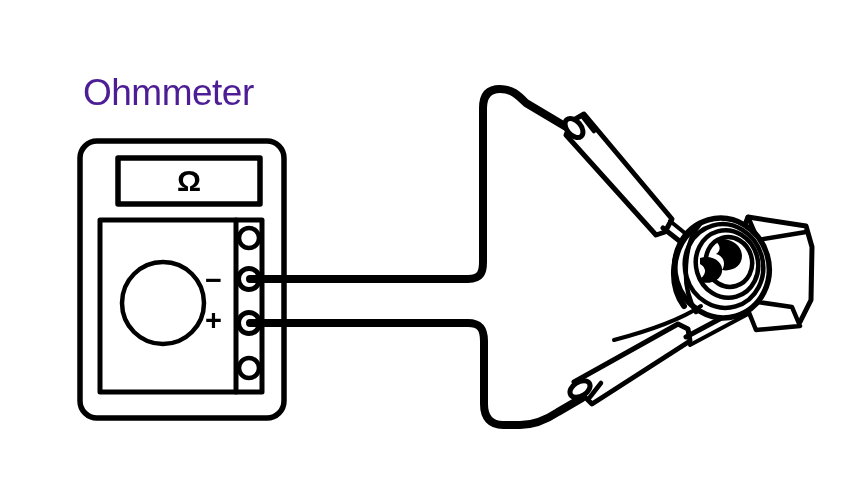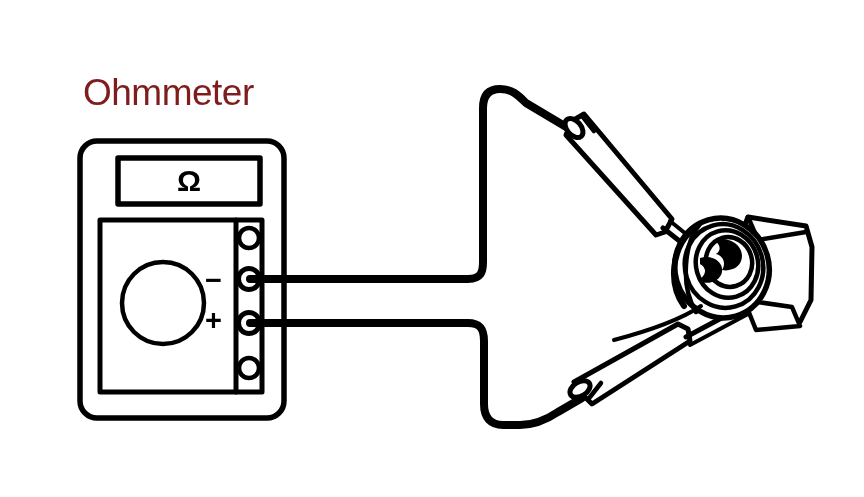--- a/index.html
+++ b/index.html
@@ -49,21 +49,21 @@
     stroke-linecap: round;
     stroke-linejoin: round;
   }
   #title-label {
     position: absolute;
     left: 83px;
     top: 74px;
     font-size: 37px;
     font-weight: 400;
     letter-spacing: -0.5px;
-    color: #7f1d1d;
+    color: #4c1d95;
     line-height: 1;
   }
   #display-symbol {
     position: absolute;
     left: 118px;
     top: 158px;
     width: 142px;
     height: 46px;
     display: flex;
     align-items: center;

